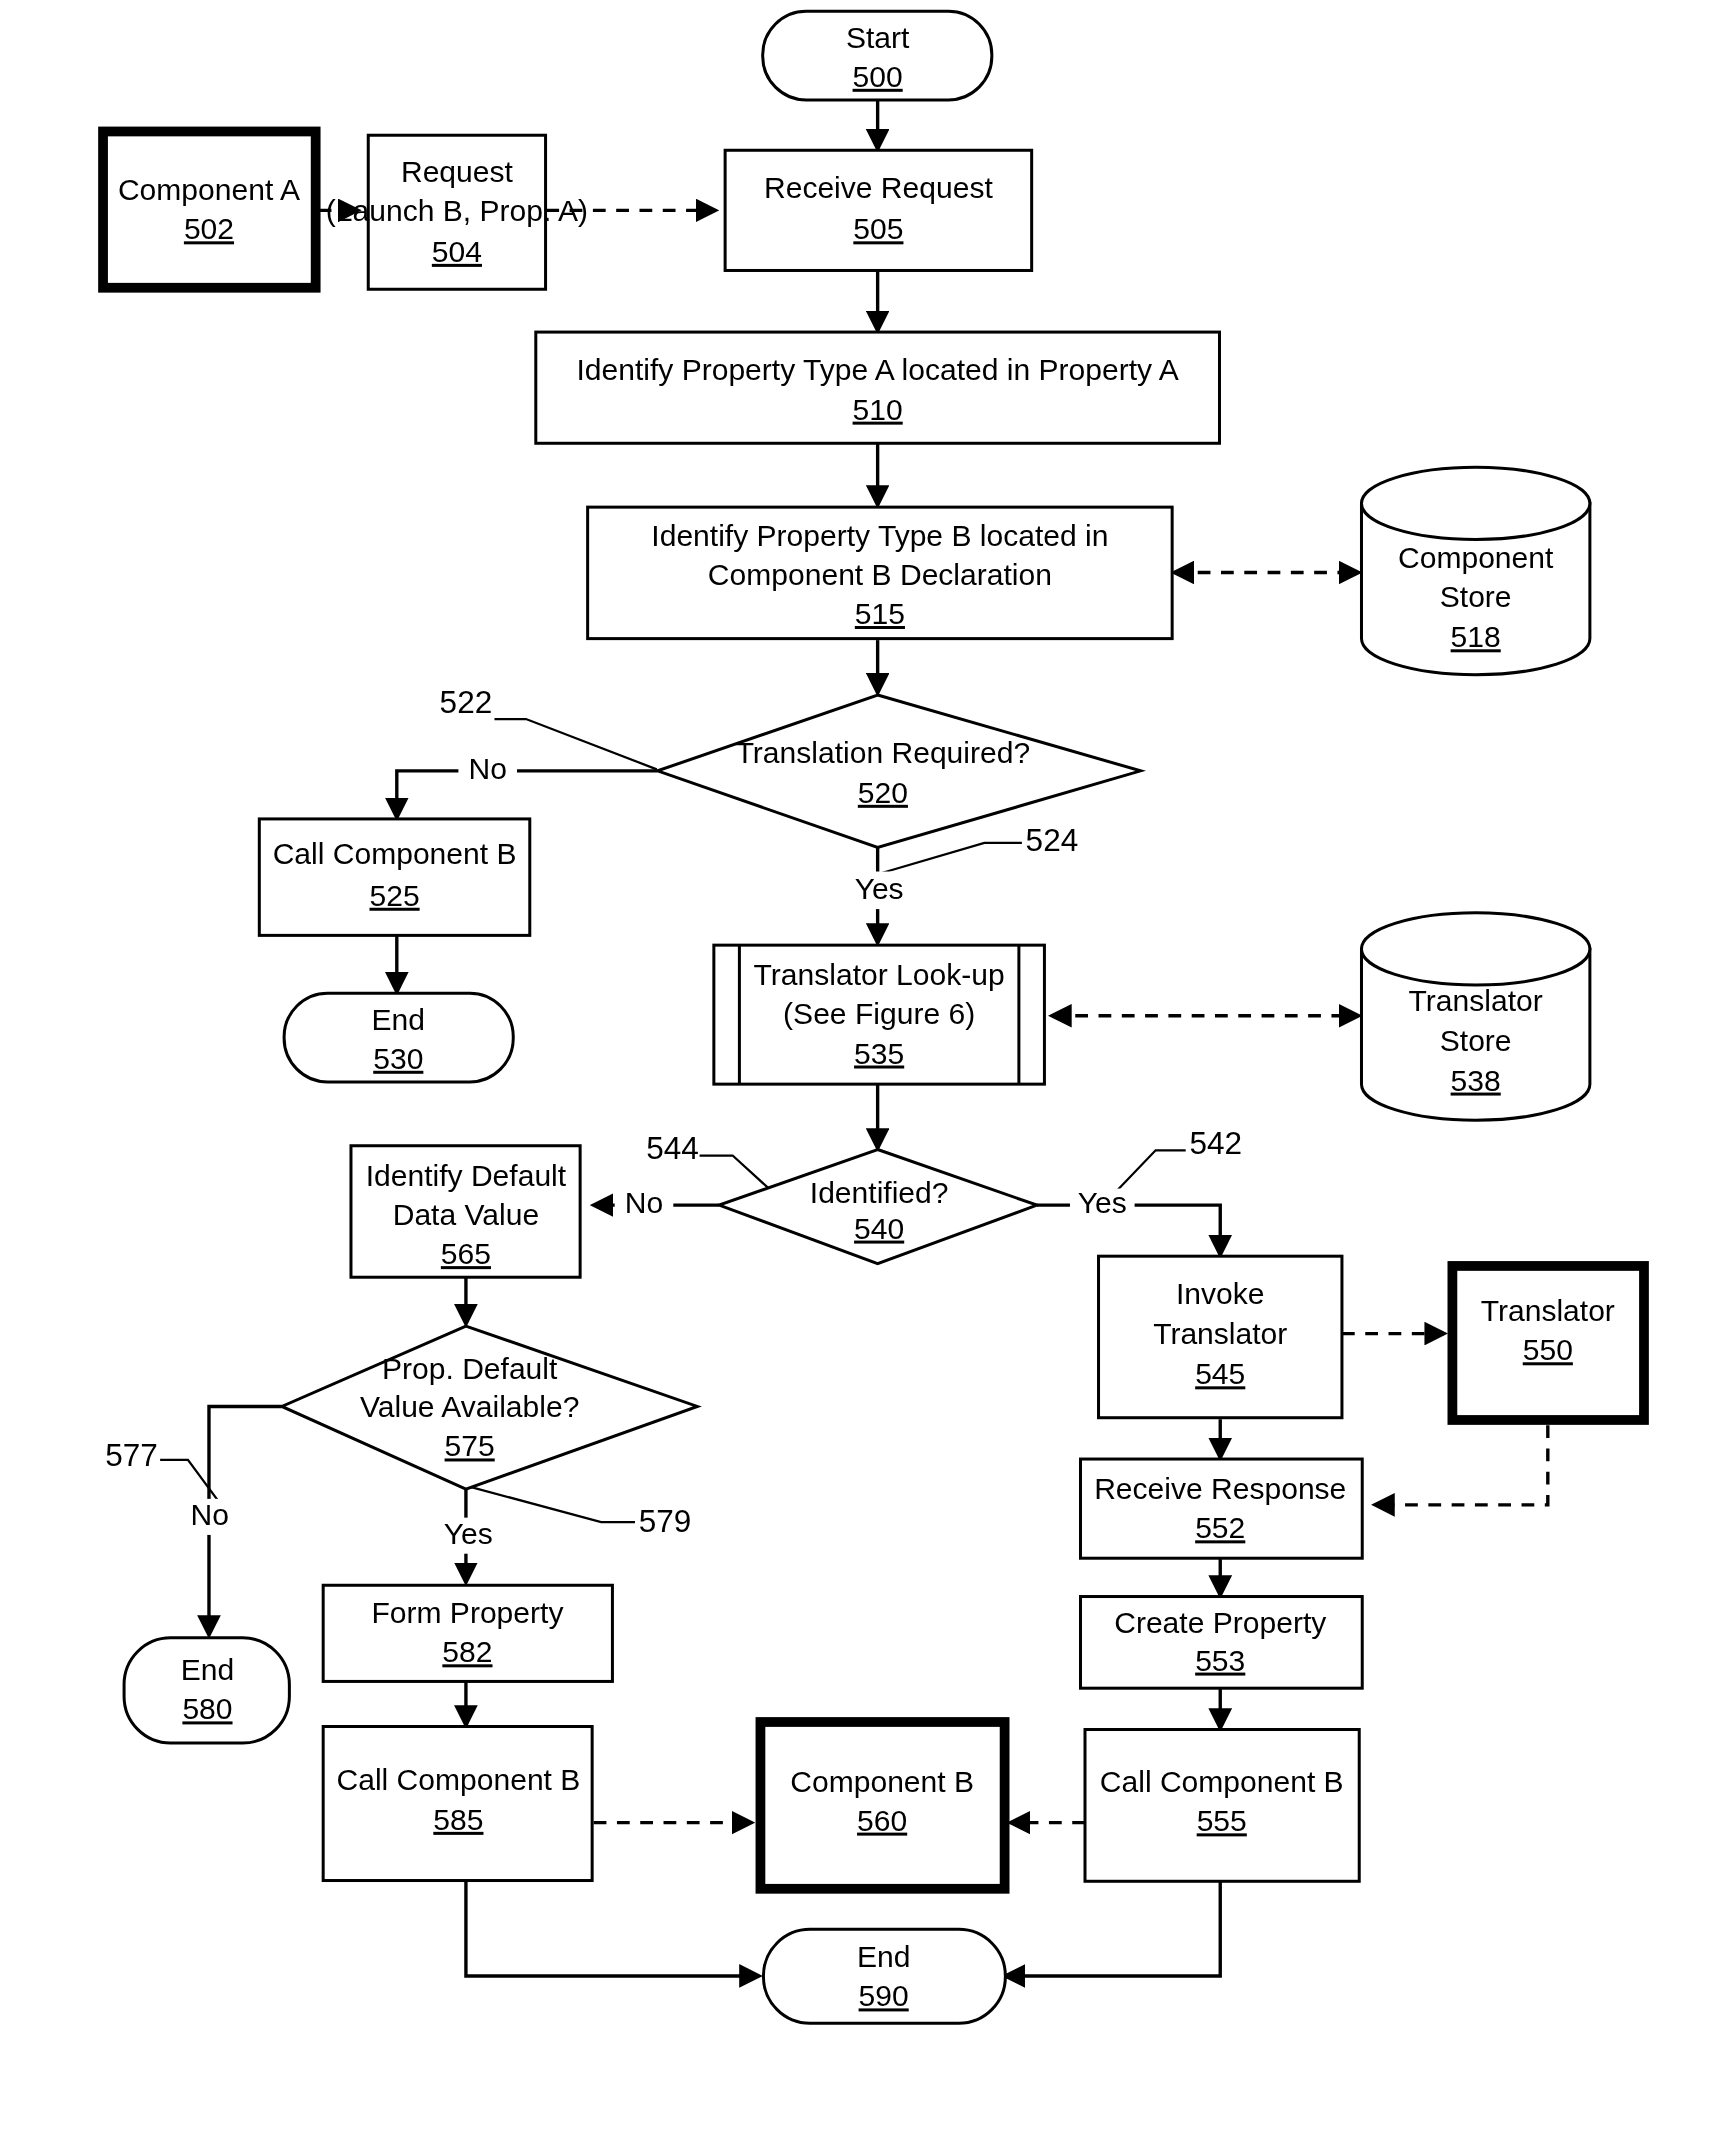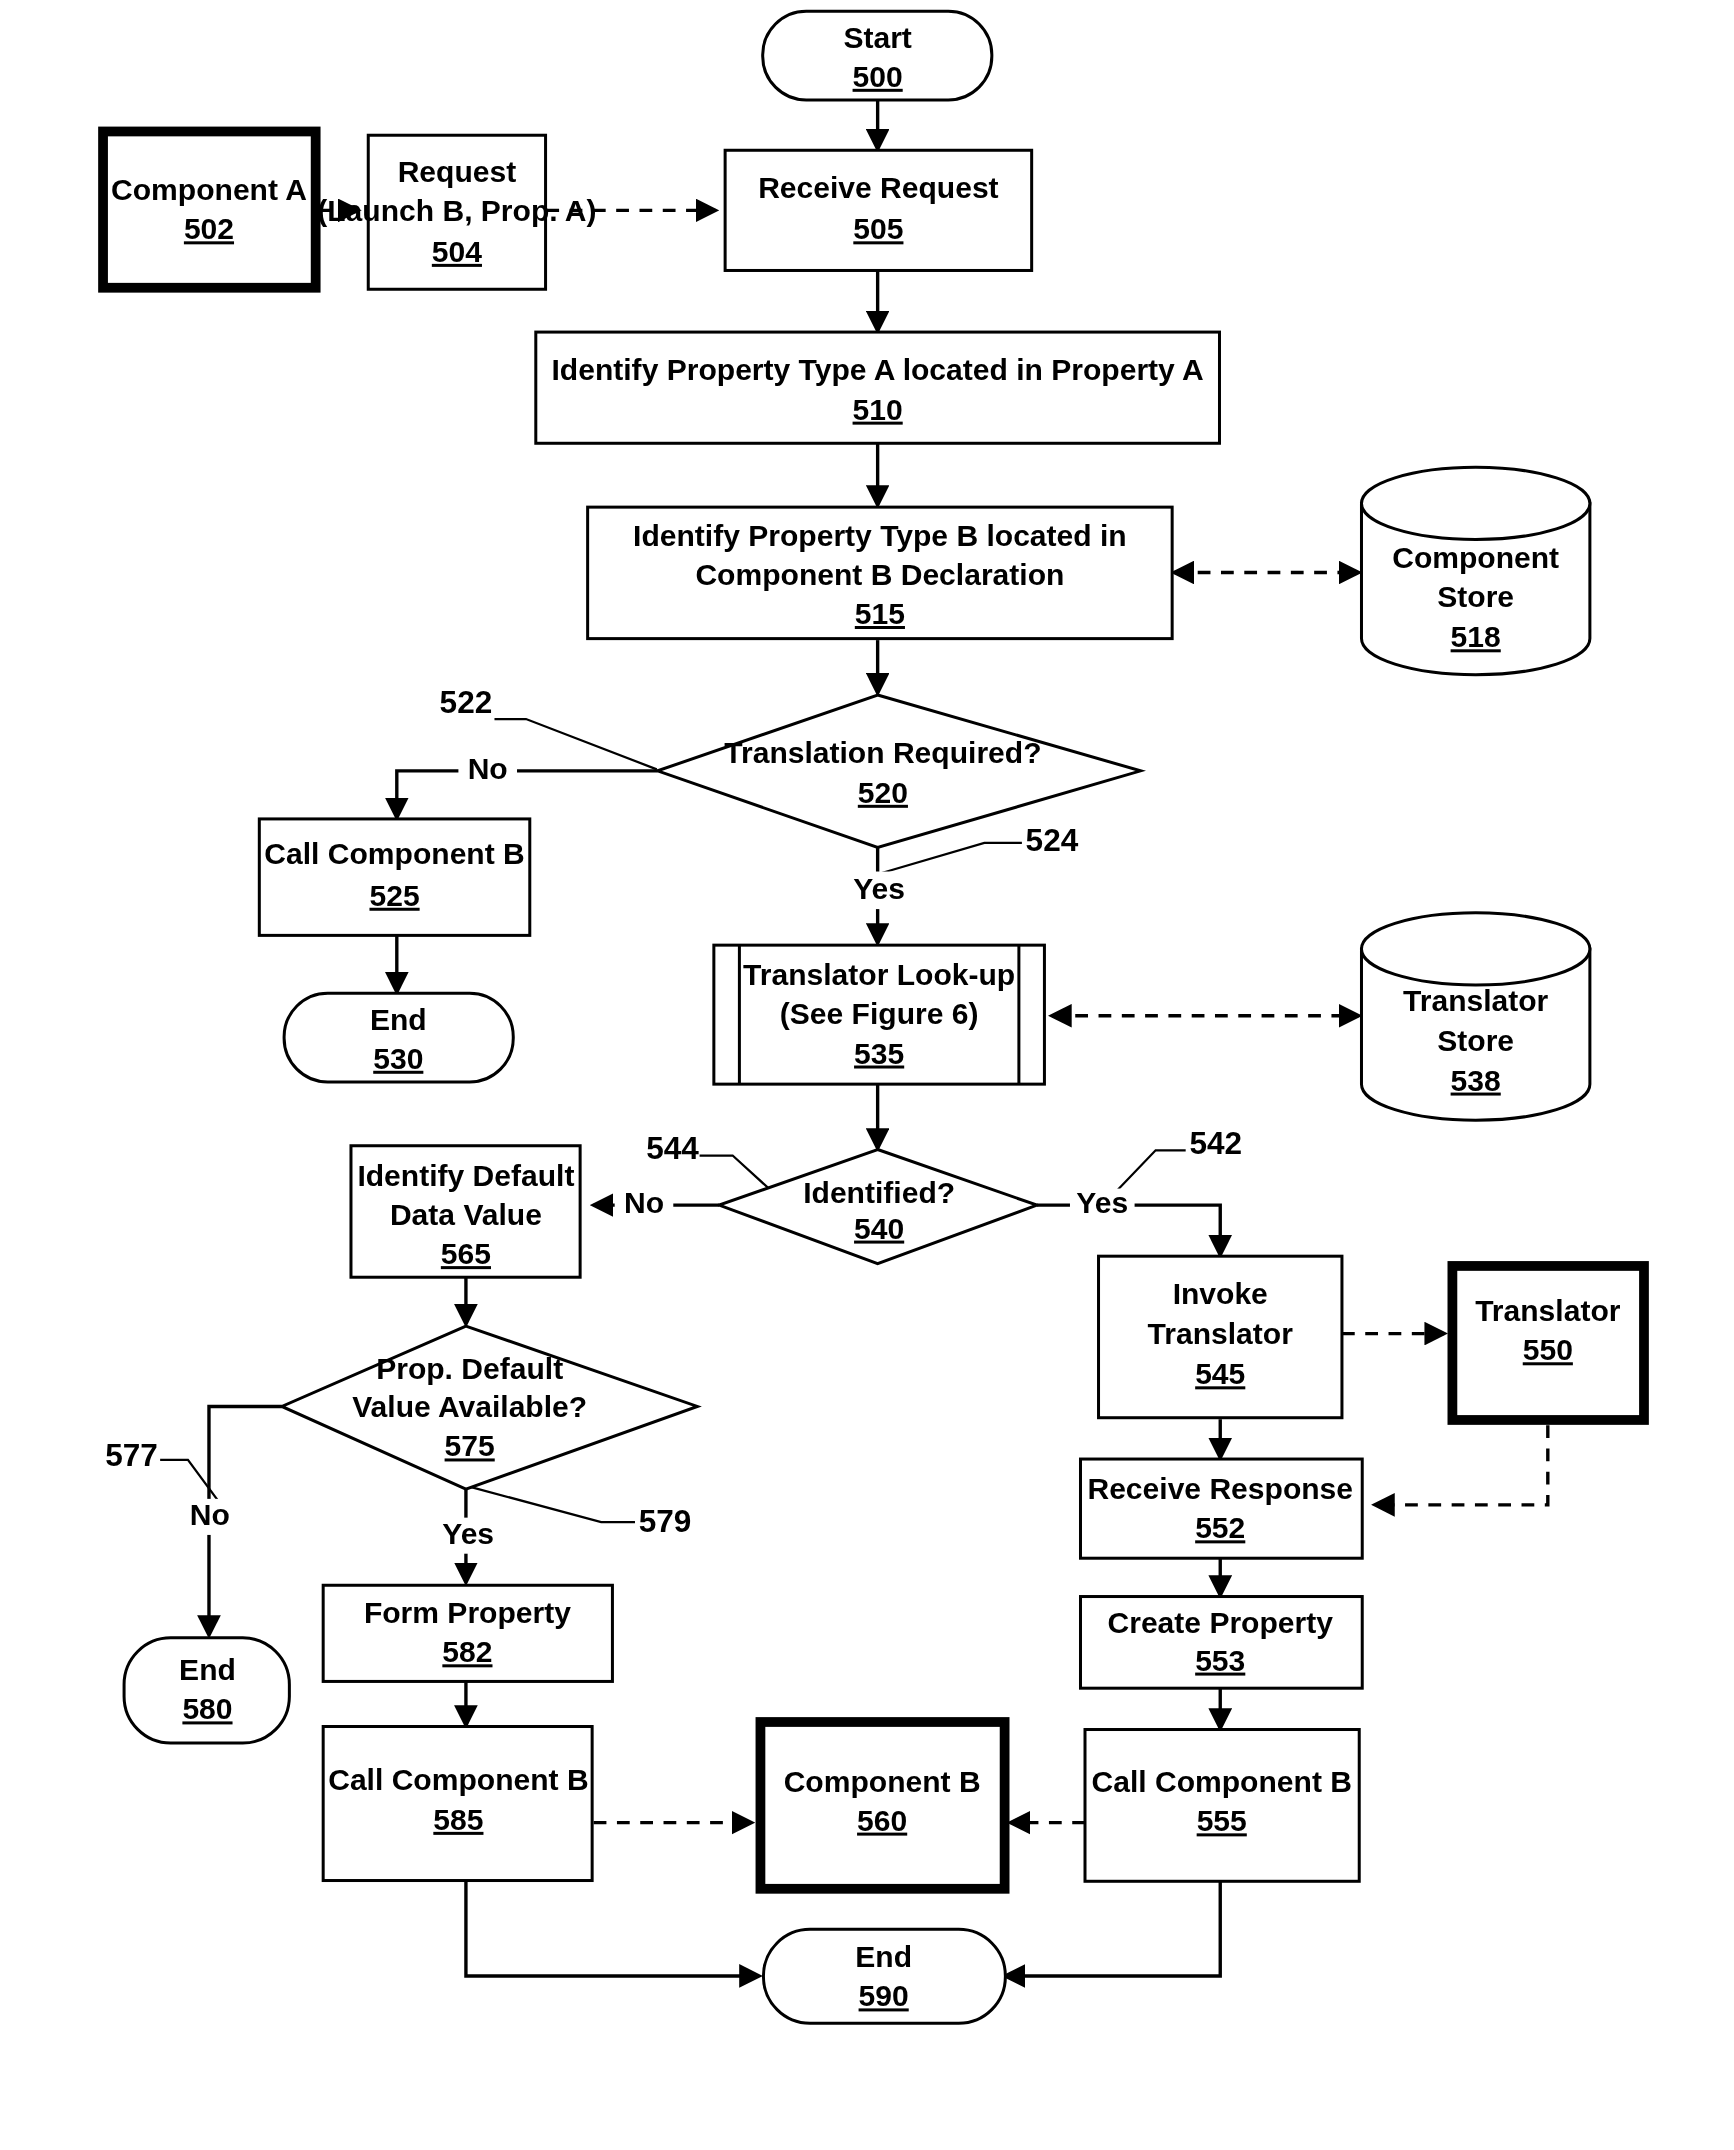--- a/index.html
+++ b/index.html
@@ -7,21 +7,20 @@
     margin: 0;
     padding: 0;
     background: #ffffff;
   }
   #figure-root {
     position: relative;
     width: 1638px;
     height: 2151px;
     background: #ffffff;
     font-family: "Liberation Sans", sans-serif;
-    font-weight: bold;
   }
   svg#flow {
     position: absolute;
     top: 0;
     left: 0;
     width: 1735px;
     height: 2151px;
     display: block;
   }
   .stroke-thin {

